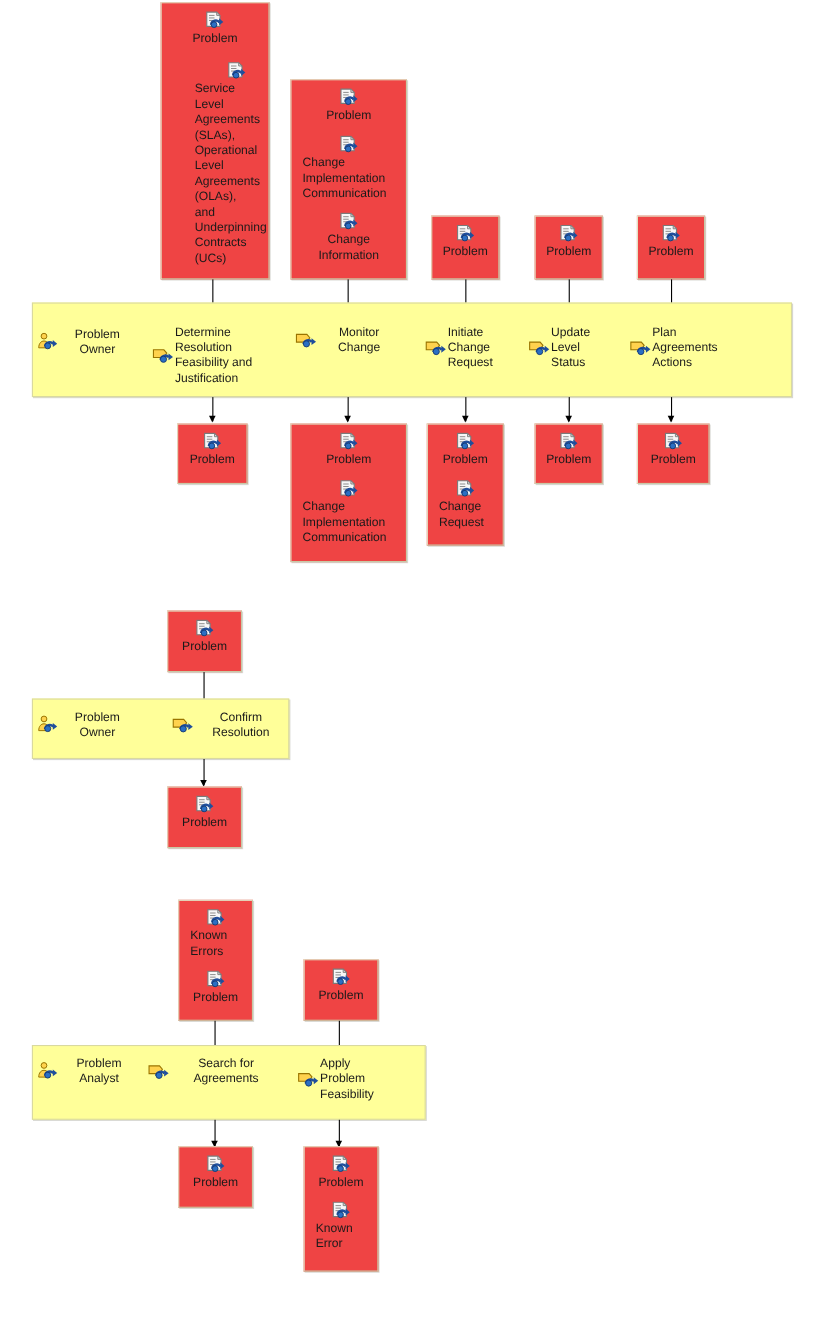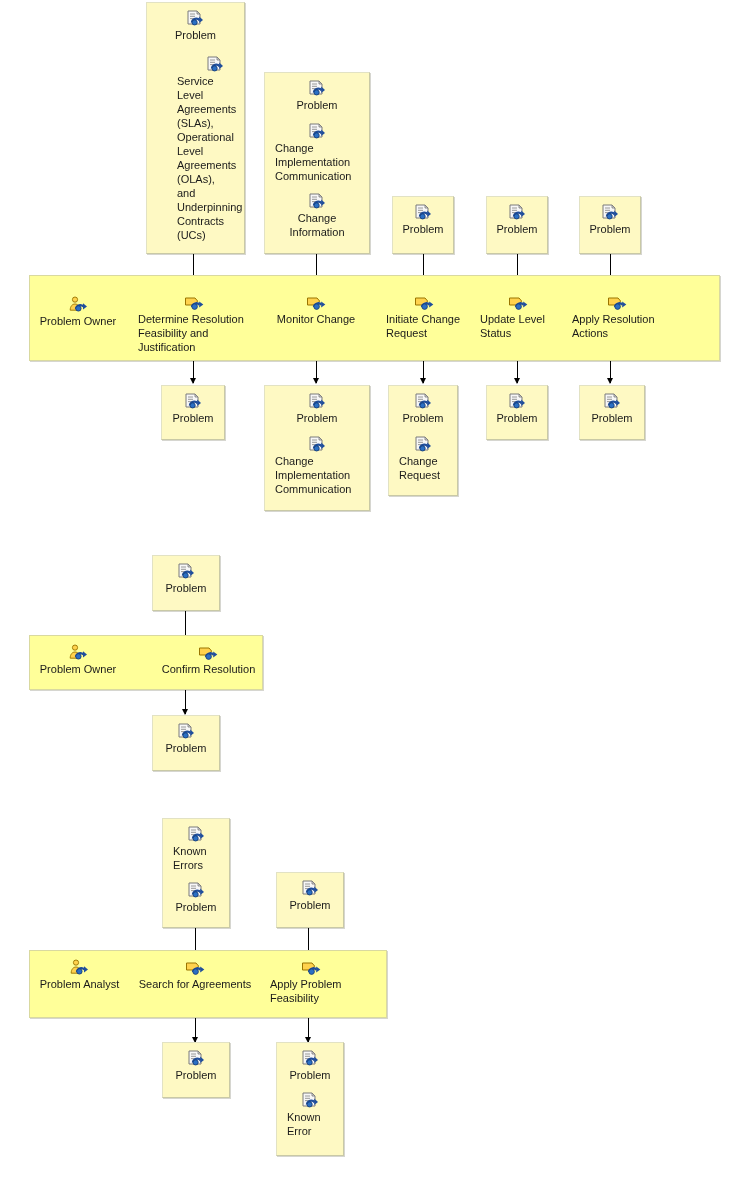--- a/index.html
+++ b/index.html
@@ -23,21 +23,21 @@
     width: 741px;
     height: 1198px;
   }
   
   .node {
     position: absolute;
     box-sizing: border-box;
   }
   
   .artifact {
-    background: #fef9c3;
+    background: #ef4444;
     border: 1px solid #c9c9a6;
     border-top-color: #e2e2c4;
     border-left-color: #e2e2c4;
     box-shadow: 1px 1px 0 rgba(120,120,100,0.30);
     display: flex;
     flex-direction: column;
     align-items: center;
     padding-top: 7px;
   }
   
@@ -65,21 +65,21 @@
   .item-label.left {
     text-align: left;
     width: 100%;
     box-sizing: border-box;
     padding-left: 10px;
   }
   
   .bandnode {
     position: absolute;
     display: flex;
-    flex-direction: column;
+    flex-direction: row;
     align-items: center;
     box-sizing: border-box;
   }
   .bandnode .bn-label {
     line-height: 14px;
     margin-top: 1px;
     text-align: center;
     white-space: pre-line;
   }
   .bandnode.lefttext .bn-label {
@@ -335,21 +335,21 @@
 
   <div class="bandnode lefttext" style="left:572px; top:294px; width:90px;">
     <span class="ico" style="align-self:center;">
       <svg width="21" height="17" viewBox="0 0 21 17">
         <polygon points="1.5,4 11,4 13.6,7 11,11 1.5,11" fill="#ffd24d" stroke="#9a7400" stroke-width="1"></polygon>
         <path d="M8 13 a4.3 4.3 0 0 1 7.5 -2.2" fill="none" stroke="#1f4e9c" stroke-width="2.3"></path>
         <polygon points="15.2,7.4 19.3,10.6 15.2,13.6" fill="#1f4e9c"></polygon>
         <circle cx="10.6" cy="12.6" r="2.8" fill="#2a6fc4" stroke="#15386e" stroke-width="0.8"></circle>
       </svg>
     </span>
-    <span class="bn-label">Apply Resolution
+    <span class="bn-label">Plan Agreements
 Actions</span>
   </div>
 
   <div class="vline" style="left:193px; top:361px; height:22px;"></div>
   <div class="arrowhead" style="left:190px; top:378px;"></div>
   <div class="vline" style="left:316px; top:361px; height:22px;"></div>
   <div class="arrowhead" style="left:313px; top:378px;"></div>
   <div class="vline" style="left:423px; top:361px; height:22px;"></div>
   <div class="arrowhead" style="left:420px; top:378px;"></div>
   <div class="vline" style="left:517px; top:361px; height:22px;"></div>

